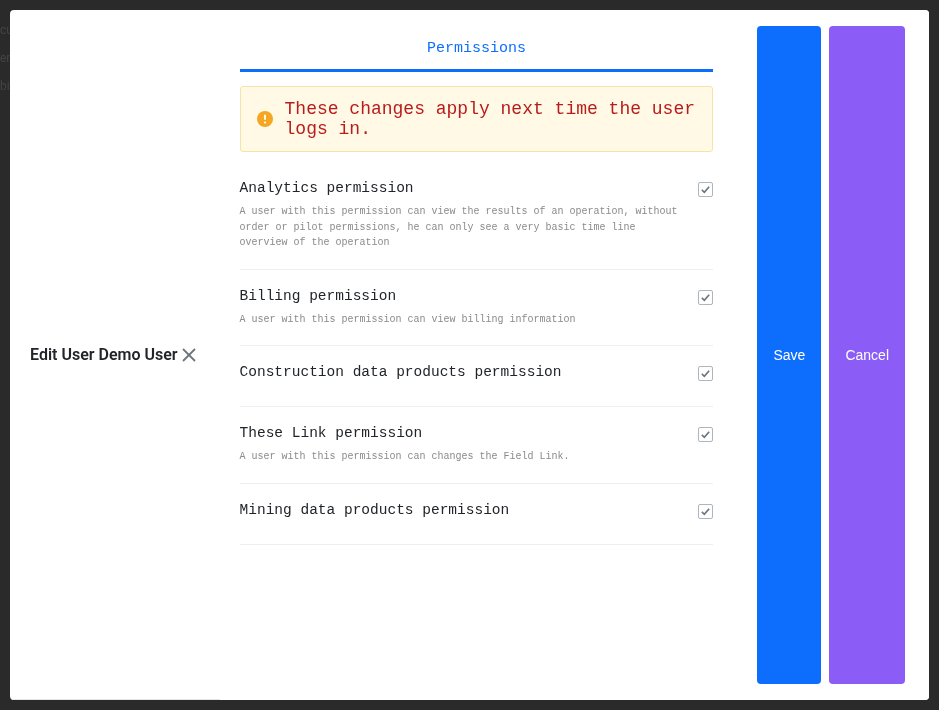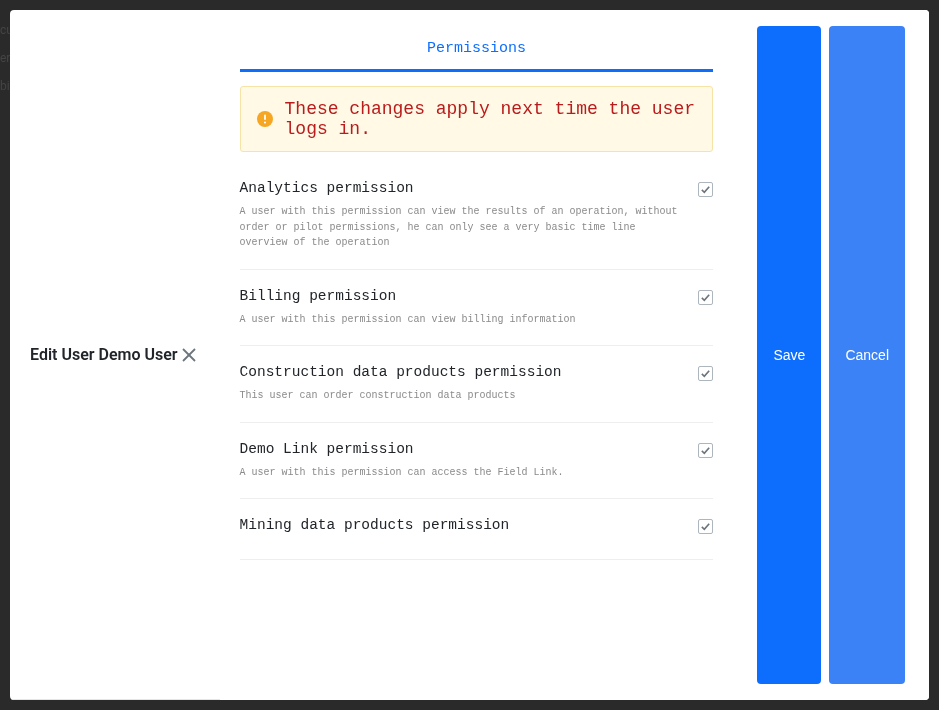--- a/index.html
+++ b/index.html
@@ -160,21 +160,21 @@
       font-size: 14px;
       font-weight: 500;
       border: none;
       cursor: pointer;
     }
     .btn-primary {
       background: #0d6efd;
       color: #fff;
     }
     .btn-secondary {
-      background: #3b82f6;
+      background: #8b5cf6;
       color: #fff;
       text-align: right;
     }
     
     .body-fade {
       position: relative;
     }
   </style>
 </head>
 <body>
@@ -238,35 +238,34 @@
             <svg viewBox="0 0 12 12" fill="none" stroke="currentColor" stroke-width="1.8">
                 <polyline points="2,6.5 4.7,9 10,3"></polyline>
               </svg>
           </div>
         </div>
       </div>
 
       <div class="permission-item">
         <div class="permission-content">
           <div class="permission-title">Construction data products permission</div>
-          <div class="permission-desc">This user can order construction data products</div>
-        </div>
-        <div class="checkbox-wrap">
-          <div class="checkbox">
-            <svg viewBox="0 0 12 12" fill="none" stroke="currentColor" stroke-width="1.8">
-                <polyline points="2,6.5 4.7,9 10,3"></polyline>
-              </svg>
-          </div>
-        </div>
-      </div>
-
-      <div class="permission-item">
-        <div class="permission-content">
-          <div class="permission-title">Demo Link permission</div>
-          <div class="permission-desc">A user with this permission can access the Field Link.</div>
+        </div>
+        <div class="checkbox-wrap">
+          <div class="checkbox">
+            <svg viewBox="0 0 12 12" fill="none" stroke="currentColor" stroke-width="1.8">
+                <polyline points="2,6.5 4.7,9 10,3"></polyline>
+              </svg>
+          </div>
+        </div>
+      </div>
+
+      <div class="permission-item">
+        <div class="permission-content">
+          <div class="permission-title">These Link permission</div>
+          <div class="permission-desc">A user with this permission can changes the Field Link.</div>
         </div>
         <div class="checkbox-wrap">
           <div class="checkbox">
             <svg viewBox="0 0 12 12" fill="none" stroke="currentColor" stroke-width="1.8">
                 <polyline points="2,6.5 4.7,9 10,3"></polyline>
               </svg>
           </div>
         </div>
       </div>
 

